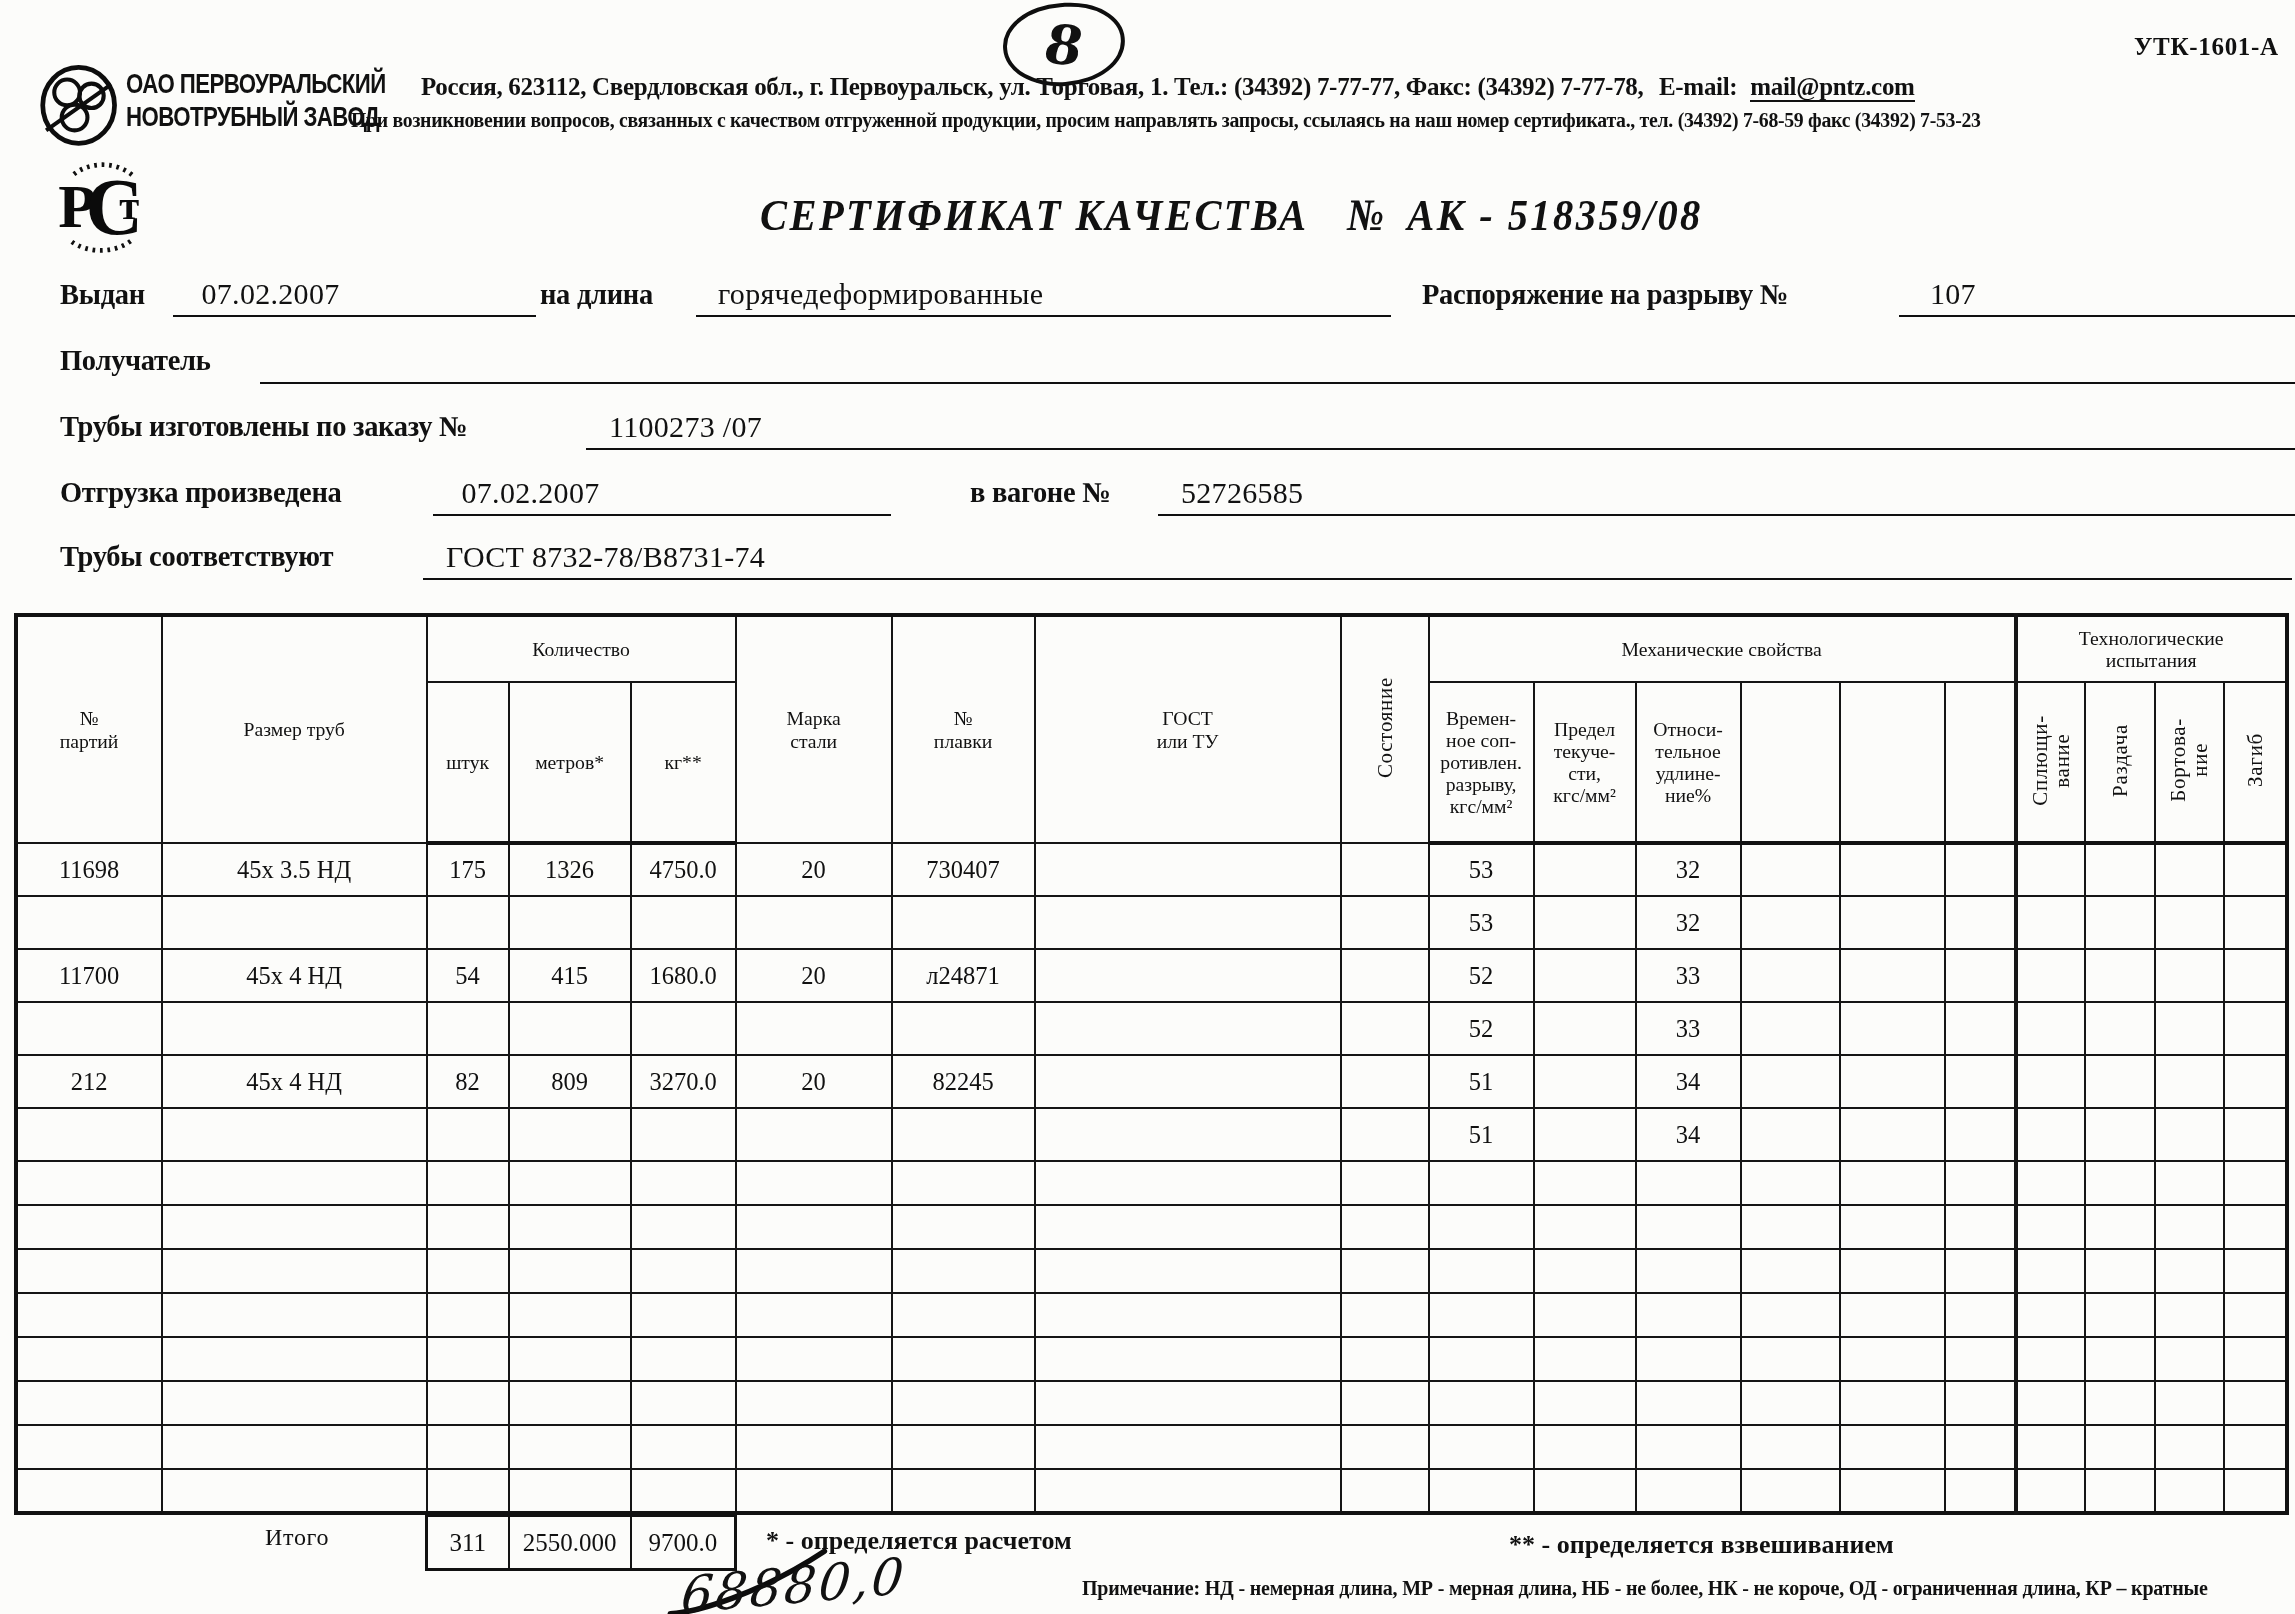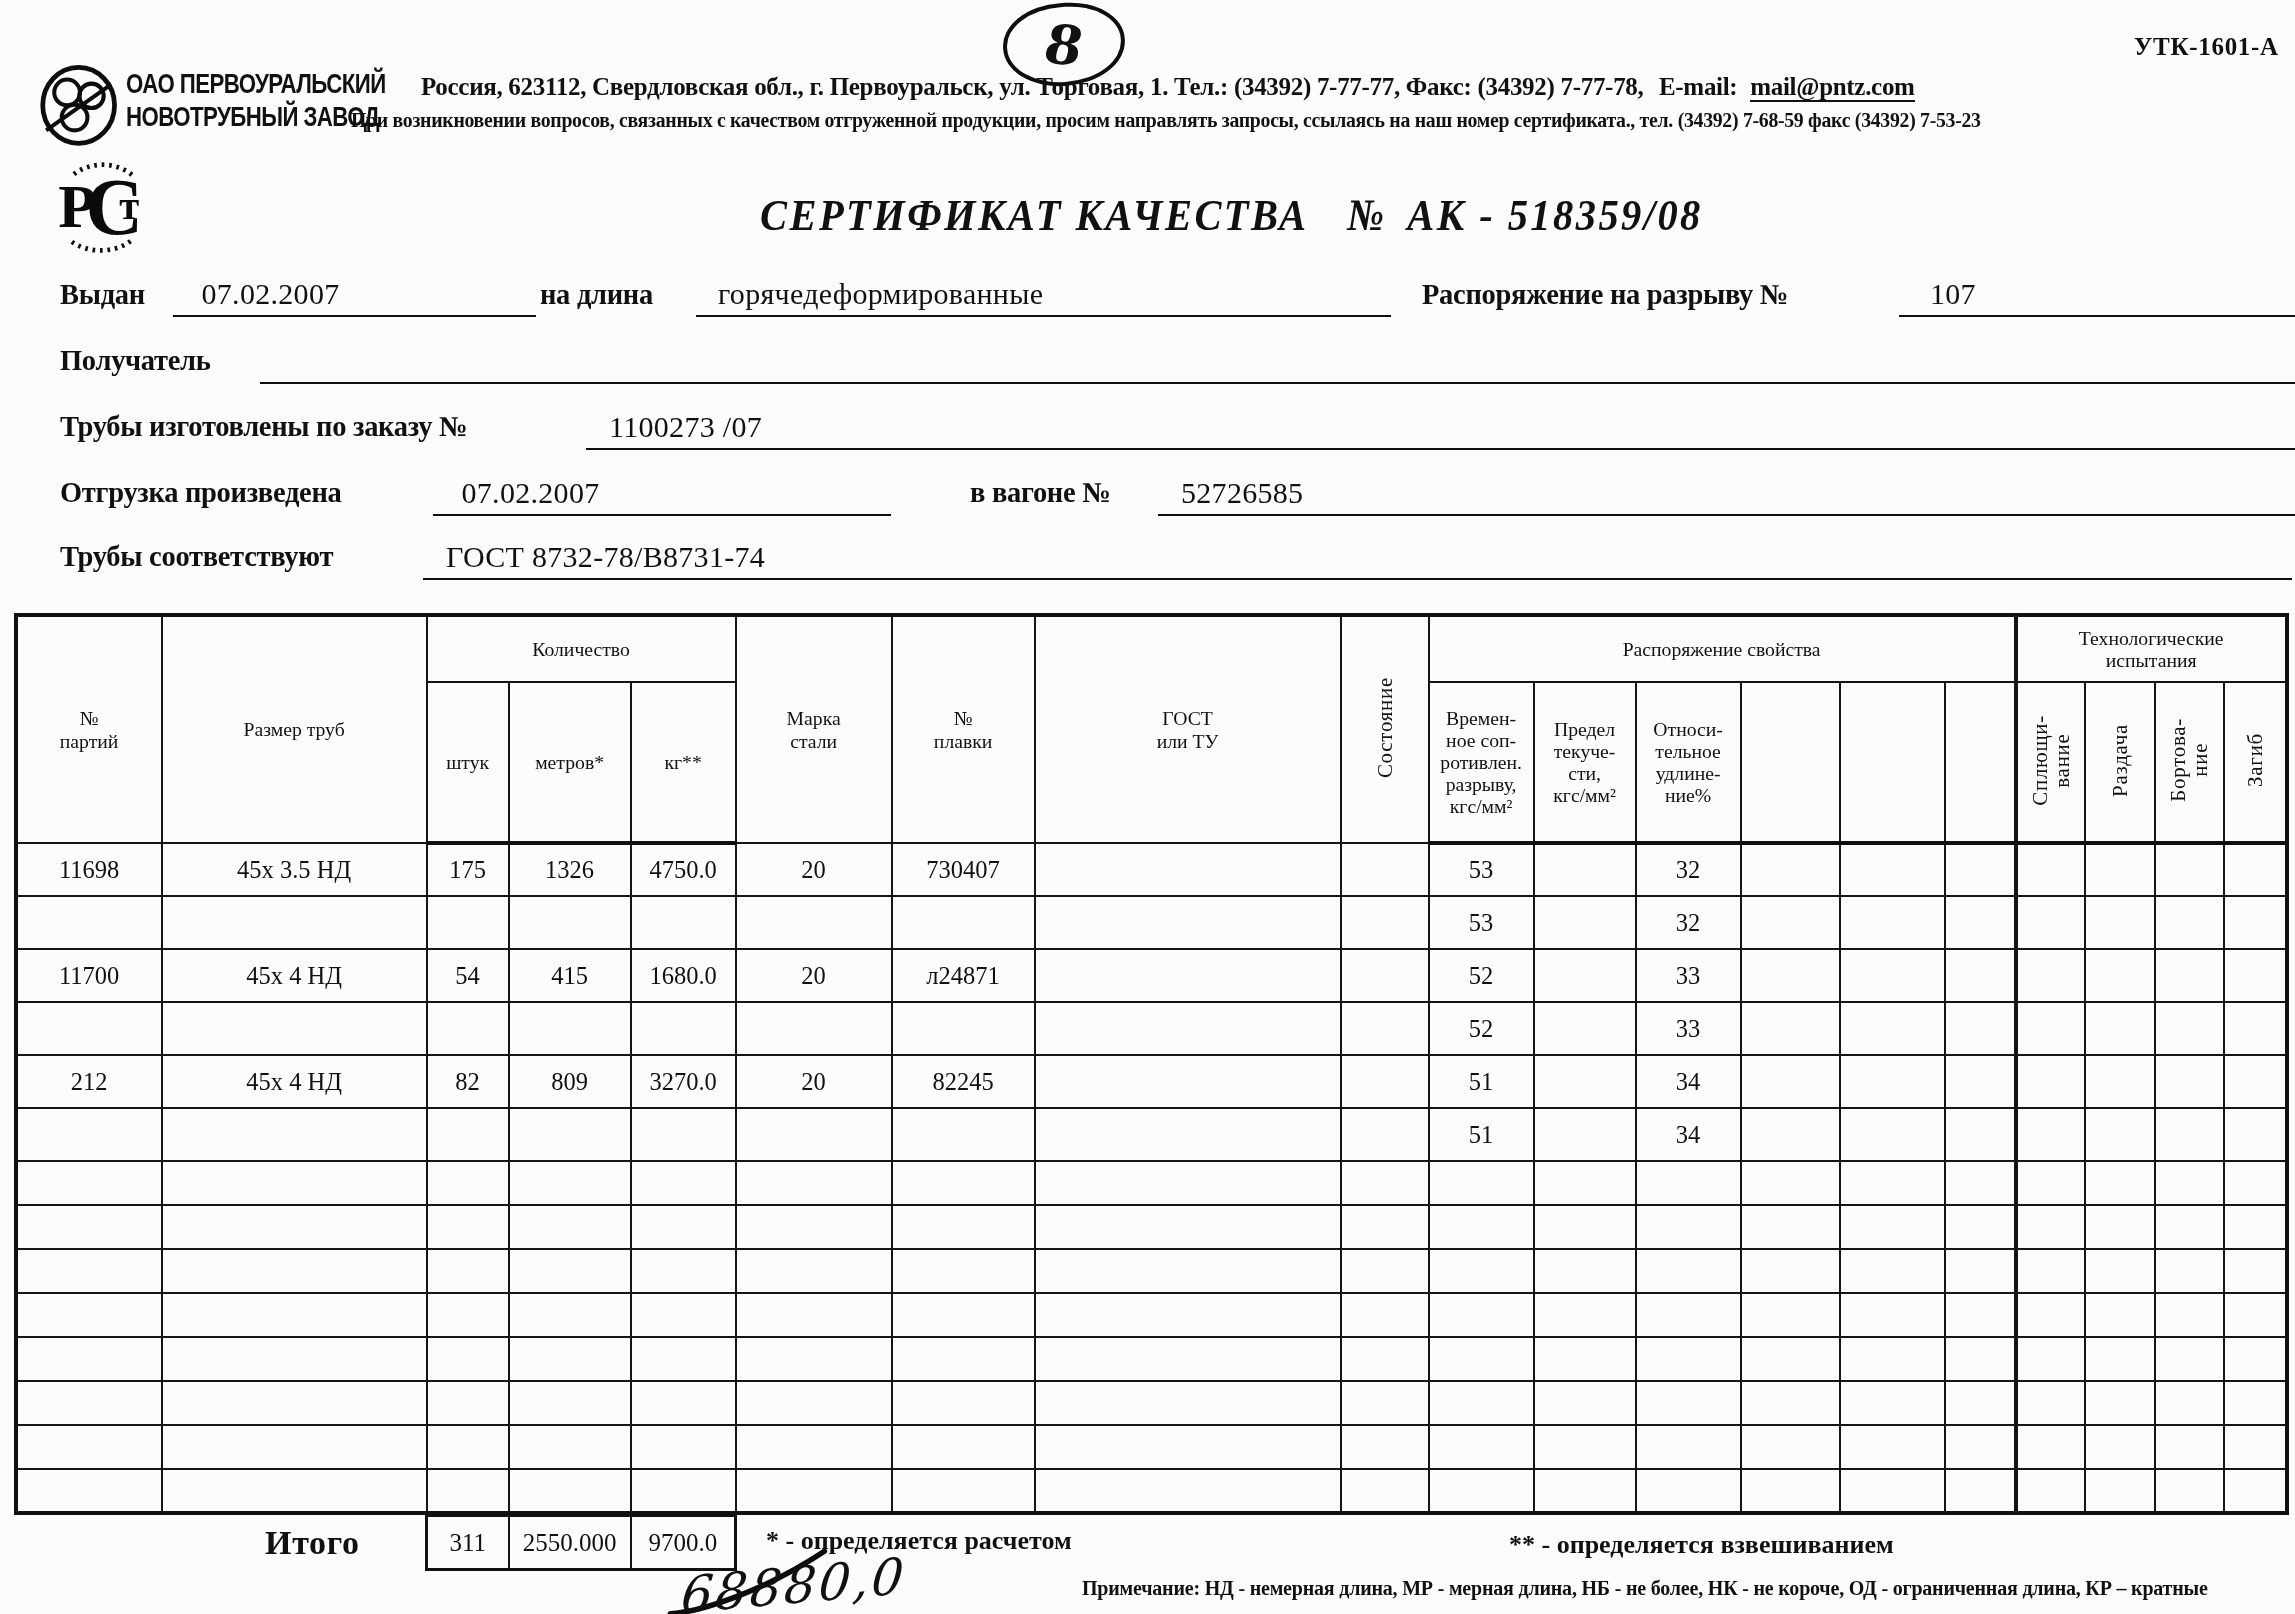--- a/index.html
+++ b/index.html
@@ -61,21 +61,21 @@
   tr.sub th{border-bottom:4.1px solid #111;}
   tr.r-data{height:53px;}
   tr.r-empty{height:44px;}
   table.cert td{font-size:24.5px;}
   .grp-left{border-left-width:4.1px !important;}
   th.vert span{
     writing-mode:vertical-rl;transform:rotate(180deg);
     font-size:21px;letter-spacing:0.7px;white-space:pre-line;line-height:1.05;
   }
   
-  .totals-label{position:absolute;left:265px;top:1524px;font-size:34px;font-weight:bold;letter-spacing:0.7px;}
+  .totals-label{position:absolute;left:265px;top:1524px;font-size:24px;font-weight:normal;letter-spacing:0.7px;}
   table.totals{
     position:absolute;left:425px;top:1514px;border-collapse:collapse;table-layout:fixed;
     border:3.4px solid #111;
   }
   table.totals td{
     border:2.7px solid #131313;height:49px;text-align:center;font-size:25px;
     font-family:"Liberation Serif","DejaVu Serif",serif;
   }
   .fn-star{position:absolute;left:766px;top:1526px;font-size:26px;font-weight:bold;white-space:nowrap;}
   .fn-dstar{position:absolute;left:1509px;top:1530px;font-size:26px;font-weight:bold;white-space:nowrap;}
@@ -185,21 +185,21 @@
 партий</th>
         <th rowspan="2">Размер труб</th>
         <th colspan="3">Количество</th>
         <th rowspan="2">Марка
 стали</th>
         <th rowspan="2">№
 плавки</th>
         <th rowspan="2">ГОСТ
 или ТУ</th>
         <th rowspan="2" class="vert"><span>Состояние</span></th>
-        <th colspan="6">Распоряжение свойства</th>
+        <th colspan="6">Механические свойства</th>
         <th colspan="4" class="grp-left">Технологические
 испытания</th>
       </tr>
       <tr class="sub">
         <th>штук</th>
         <th>метров*</th>
         <th>кг**</th>
         <th>Времен-
 ное соп-
 ротивлен.

